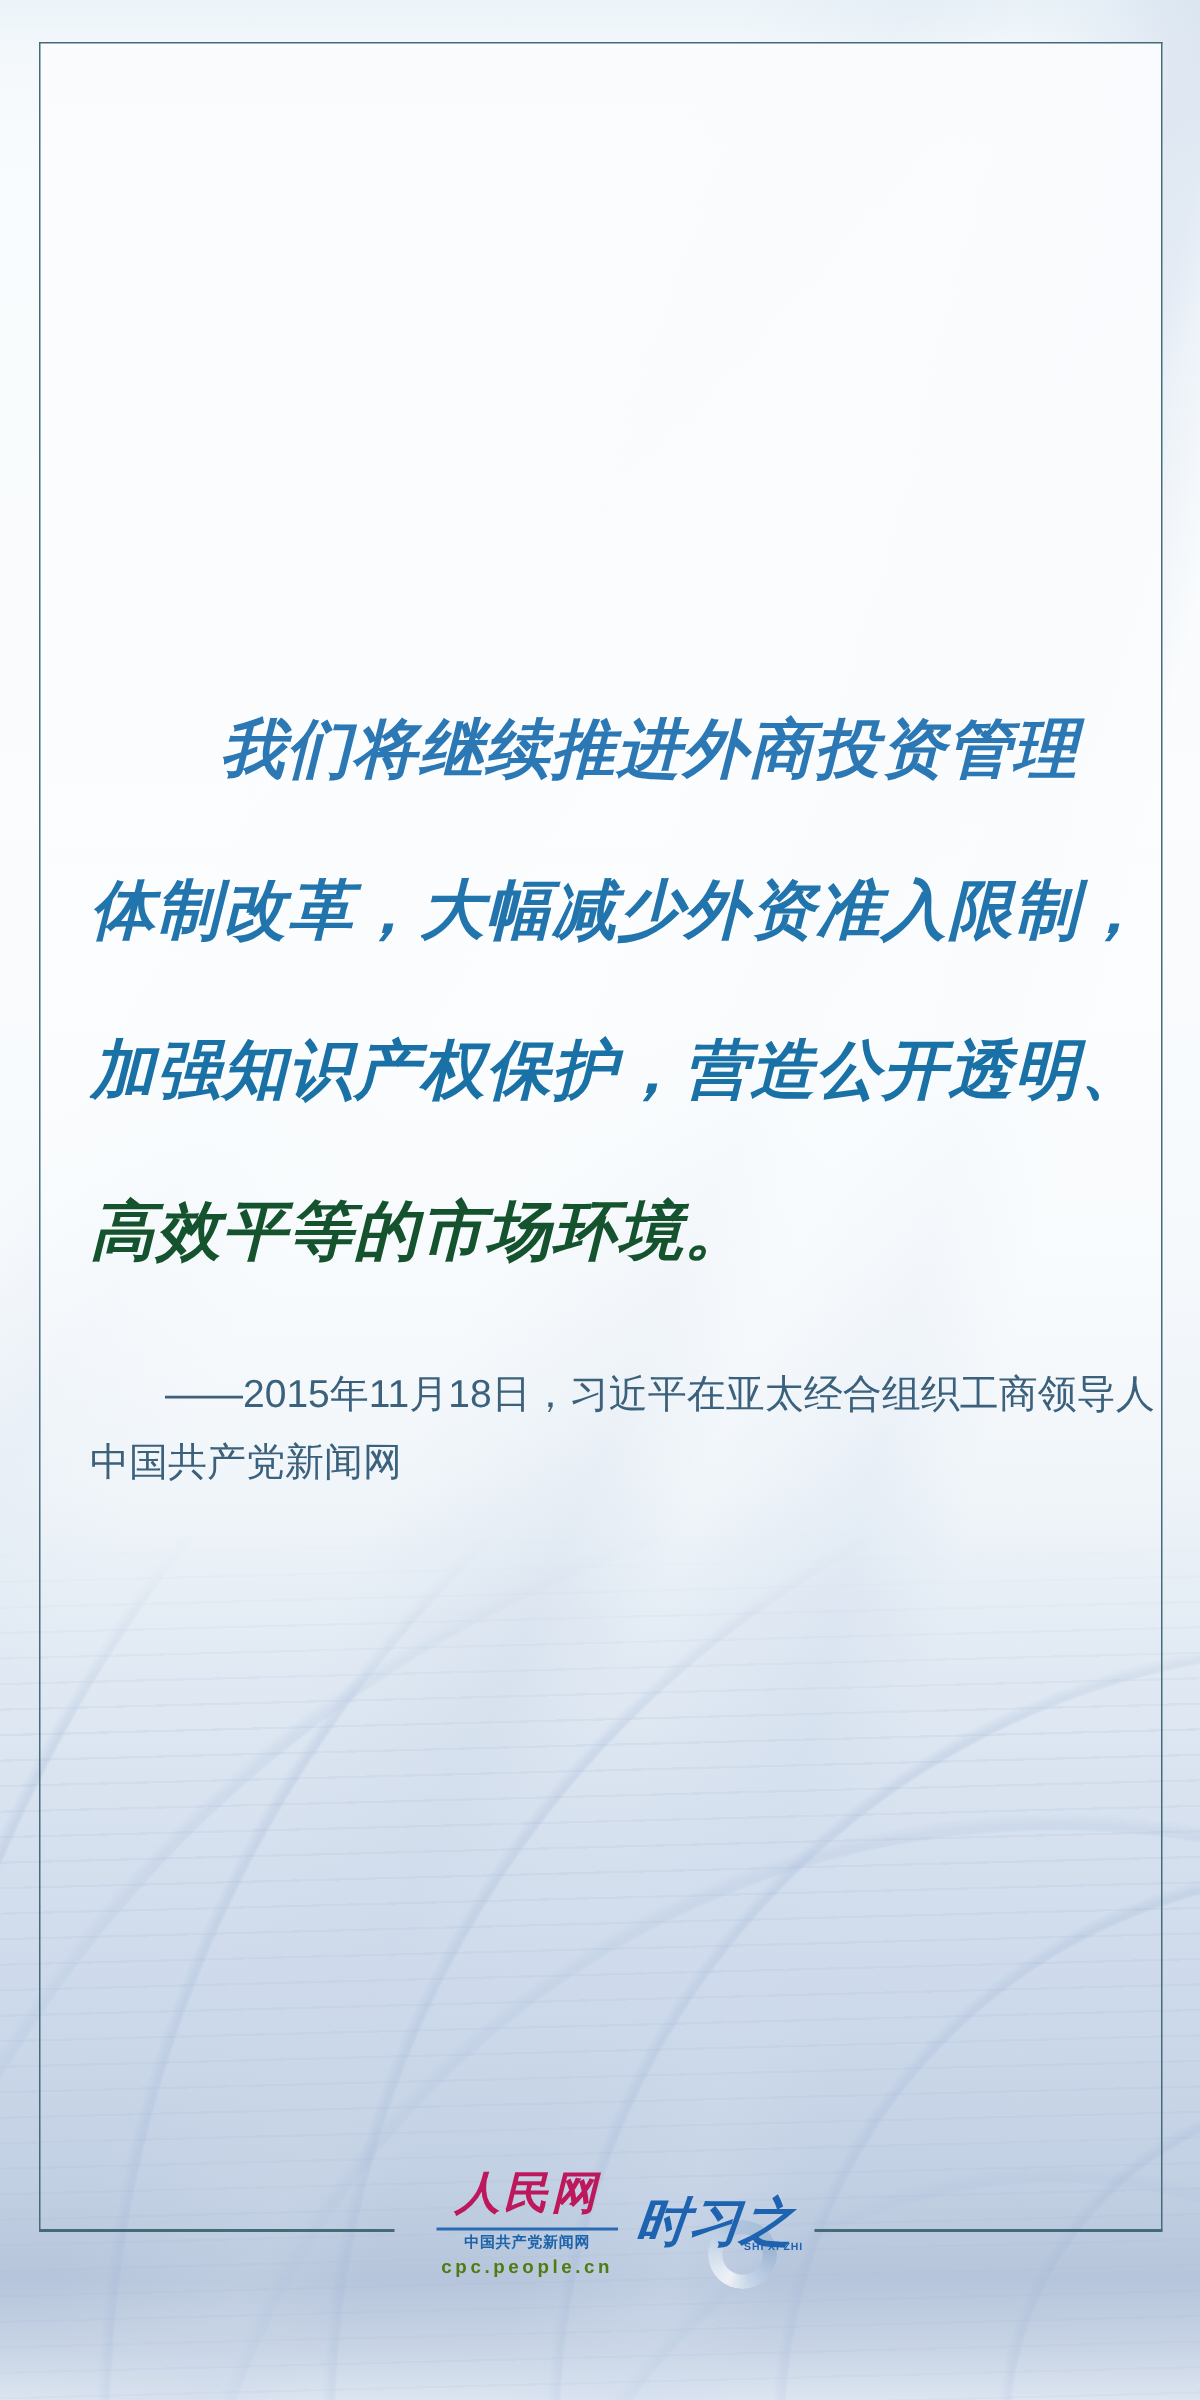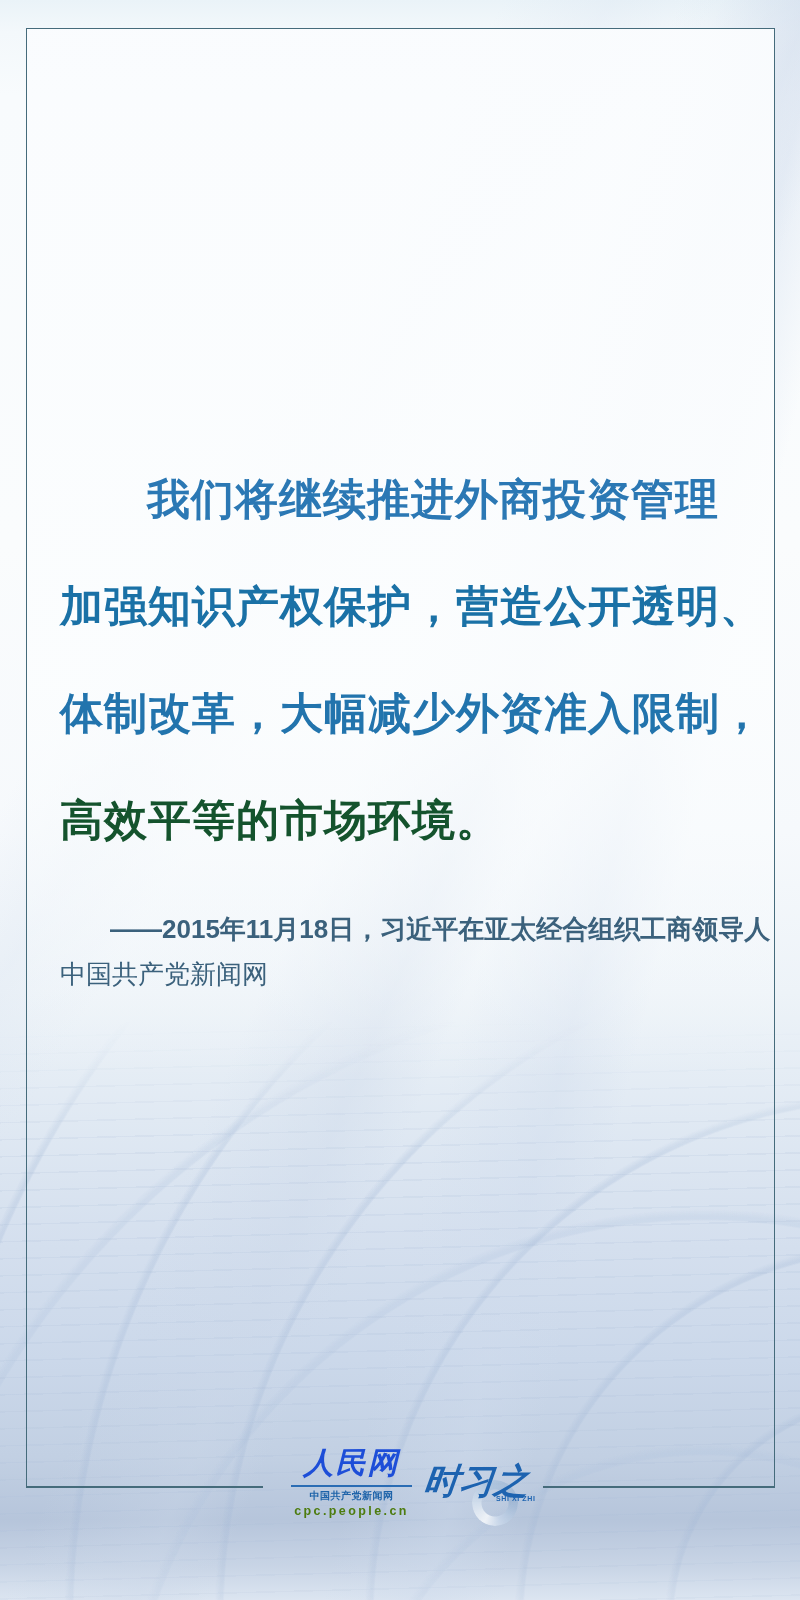--- a/index.html
+++ b/index.html
@@ -90,20 +90,21 @@
   }
   .frame-bottom-left  { left: 26px;  width: 237px; }
   .frame-bottom-right { left: 543px; width: 232px; }
 
   
   .quote {
     position: absolute;
     top: 446px;
     left: 60px;
     right: 14px;
+    font-style: italic;
   }
   .quote-line {
     height: 107px;
     display: flex;
     align-items: center;
     font-size: 43px;
     font-weight: 700;
     letter-spacing: 1px;
     white-space: nowrap;
   }
@@ -113,21 +114,21 @@
   .attribution {
     position: absolute;
     top: 907px;
     left: 60px;
     right: 55px;
     font-size: 26px;
     line-height: 45px;
     font-weight: 400;
   }
   .attribution-line { white-space: nowrap; }
-  .attribution-line.indented { padding-left: 50px; font-weight: bold; }
+  .attribution-line.indented { padding-left: 50px; }
 
   
   .pd-logo {
     position: absolute;
     left: 291px;
     top: 1441px;
     width: 121px;
     text-align: center;
   }
   .pd-script {
@@ -209,32 +210,32 @@
 <div class="bg-sheen"></div>
 <div class="bg-pages"></div>
 <div class="inner-sheet"></div>
 
 <div class="frame" style="border-color: rgb(69, 107, 123);"></div>
 <div class="frame-bottom-left" style="background-color: rgb(69, 107, 123);"></div>
 <div class="frame-bottom-right" style="background-color: rgb(69, 107, 123);"></div>
 
 <div class="quote">
   <div class="quote-line indented" style="color: rgb(43, 120, 180);">我们将继续推进外商投资管理</div>
+  <div class="quote-line" style="color: rgb(34, 116, 173);">体制改革，大幅减少外资准入限制，</div>
   <div class="quote-line" style="color: rgb(26, 113, 166);">加强知识产权保护，营造公开透明、</div>
-  <div class="quote-line" style="color: rgb(34, 116, 173);">体制改革，大幅减少外资准入限制，</div>
   <div class="quote-line" style="color: #14532d;">高效平等的市场环境。</div>
 </div>
 
 <div class="attribution" style="color: rgb(59, 97, 124);">
   <div class="attribution-line indented">——2015年11月18日，习近平在亚太经合组织工商领导人</div>
   <div class="attribution-line">中国共产党新闻网</div>
 </div>
 
 <div class="pd-logo">
-  <div class="pd-script" style="color: #1d4ed8; text-align: center;">人民网</div>
+  <div class="pd-script" style="color: #be185d; text-align: center;">人民网</div>
   <div class="pd-underline" style="background-color: rgb(42, 108, 180);"></div>
   <div class="pd-site" style="color: rgb(29, 99, 169);">中国共产党新闻网</div>
   <div class="pd-domain" style="color: #4d7c0f;">cpc.people.cn</div>
 </div>
 
 <div class="sxz-logo">
   <div class="sxz-ring"></div>
   <div class="sxz-text" style="color: rgb(29, 99, 176);">时习之</div>
   <div class="sxz-latin" style="color: rgb(29, 99, 176);">SHI XI ZHI</div>
 </div>

